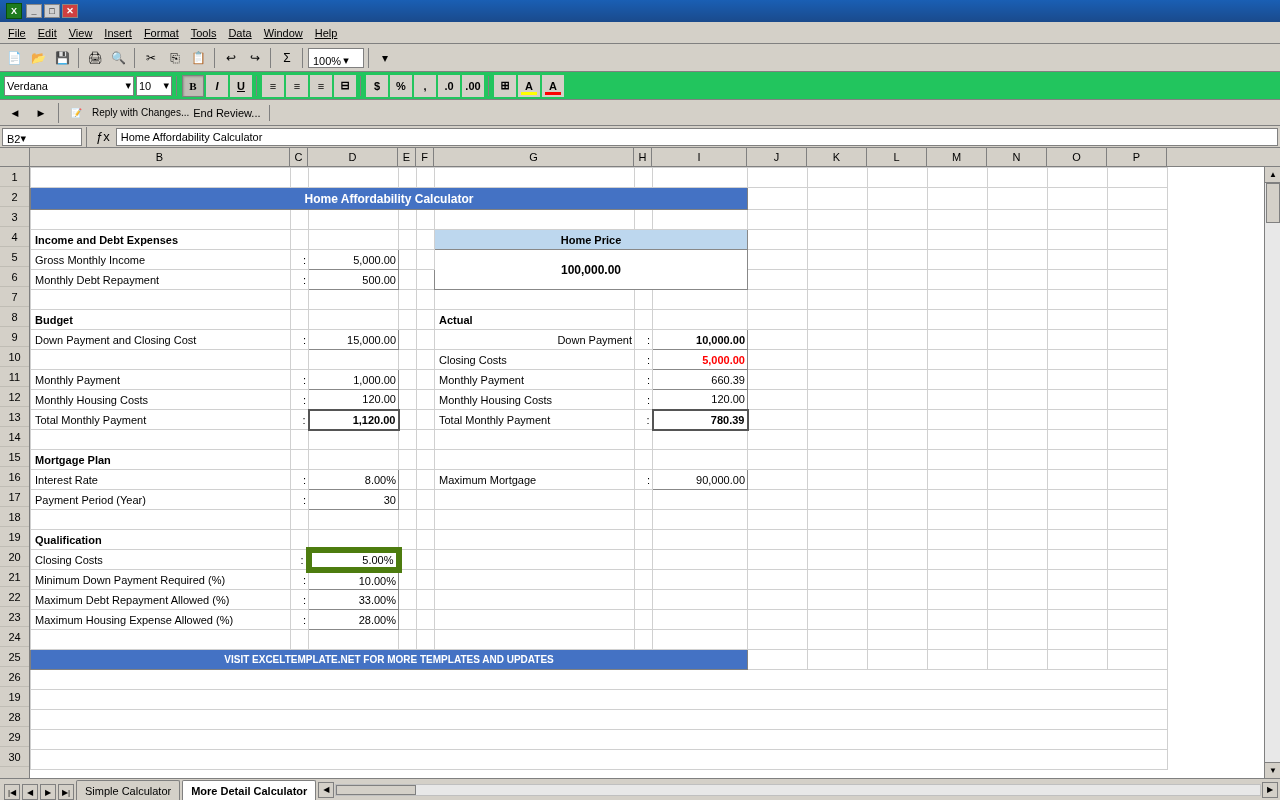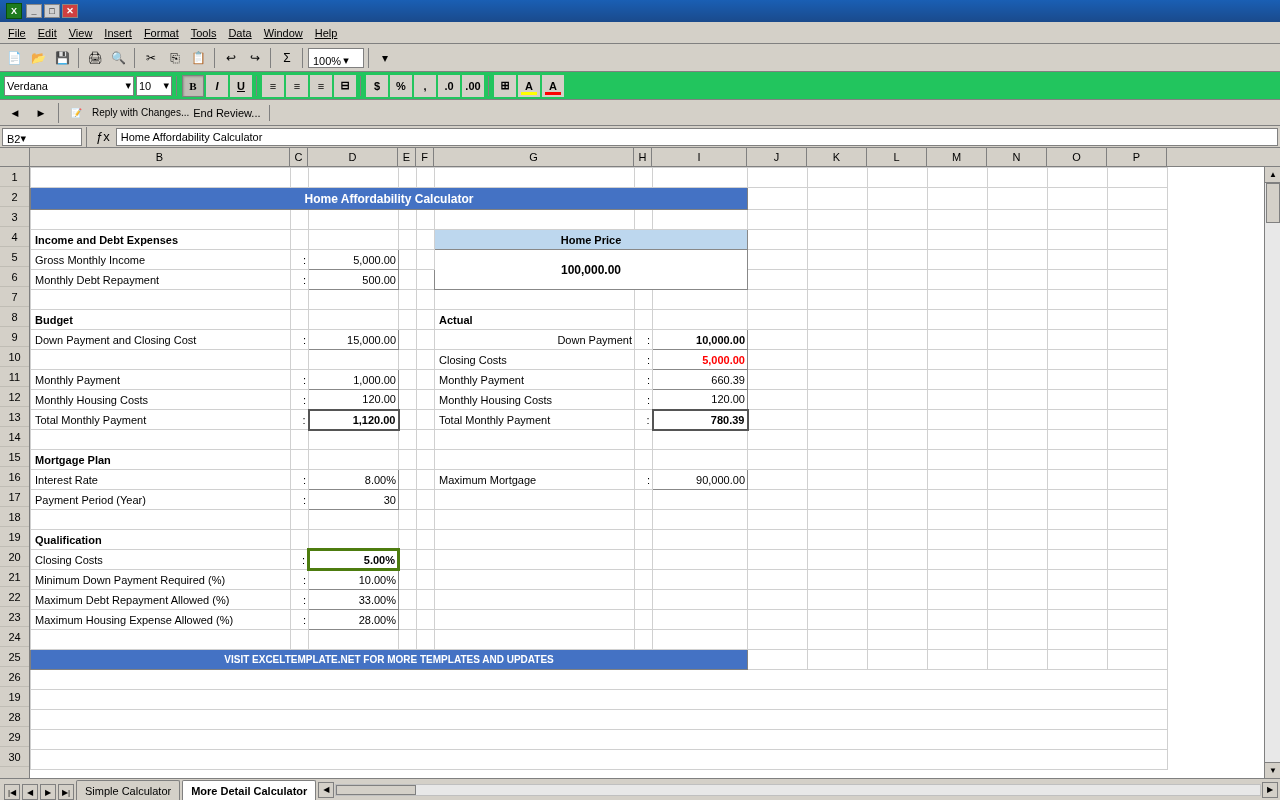--- a/index.html
+++ b/index.html
@@ -685,21 +685,21 @@
             <td style="border:1px solid #d0d0d0;"></td>
             <td style="border:1px solid #d0d0d0;"></td>
             <td style="border:1px solid #d0d0d0;"></td>
             <td style="border:1px solid #d0d0d0;"></td>
             <td style="border:1px solid #d0d0d0;"></td>
           </tr>
 
           <tr>
             <td style="height:20px;border:1px solid #d0d0d0;padding-left:4px;">Closing Costs</td>
             <td style="border:1px solid #d0d0d0;text-align:right;">:</td>
-            <td style="border:3px solid #4d7c0f;background:white;text-align:right;padding-right:2px;font-weight:bold;">5.00%</td>
+            <td style="border:6px solid #4d7c0f;background:white;text-align:right;padding-right:2px;">5.00%</td>
             <td style="border:1px solid #d0d0d0;"></td>
             <td style="border:1px solid #d0d0d0;"></td>
             <td style="border:1px solid #d0d0d0;"></td>
             <td style="border:1px solid #d0d0d0;"></td>
             <td style="border:1px solid #d0d0d0;"></td>
             <td style="border:1px solid #d0d0d0;"></td>
             <td style="border:1px solid #d0d0d0;"></td>
             <td style="border:1px solid #d0d0d0;"></td>
             <td style="border:1px solid #d0d0d0;"></td>
             <td style="border:1px solid #d0d0d0;"></td>

